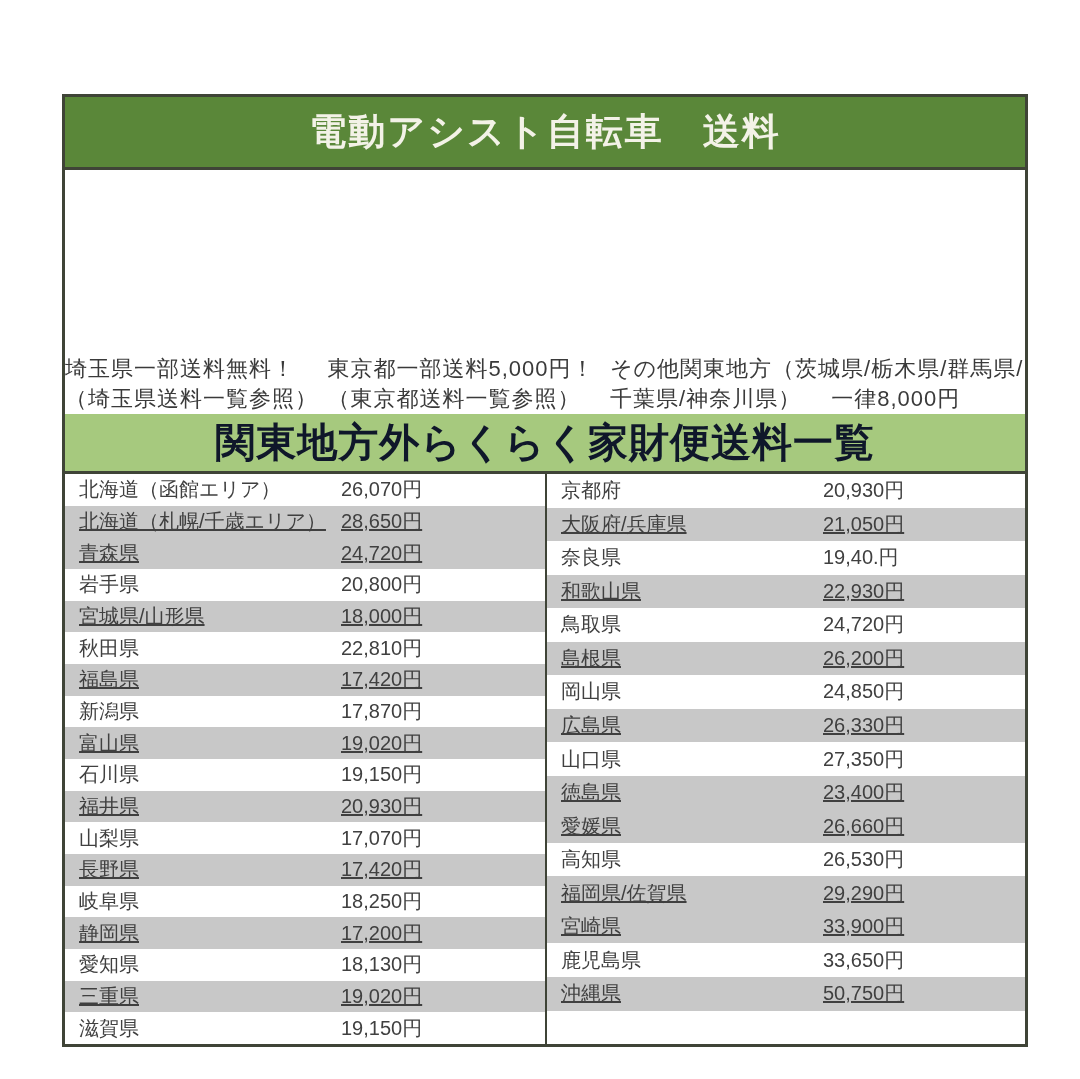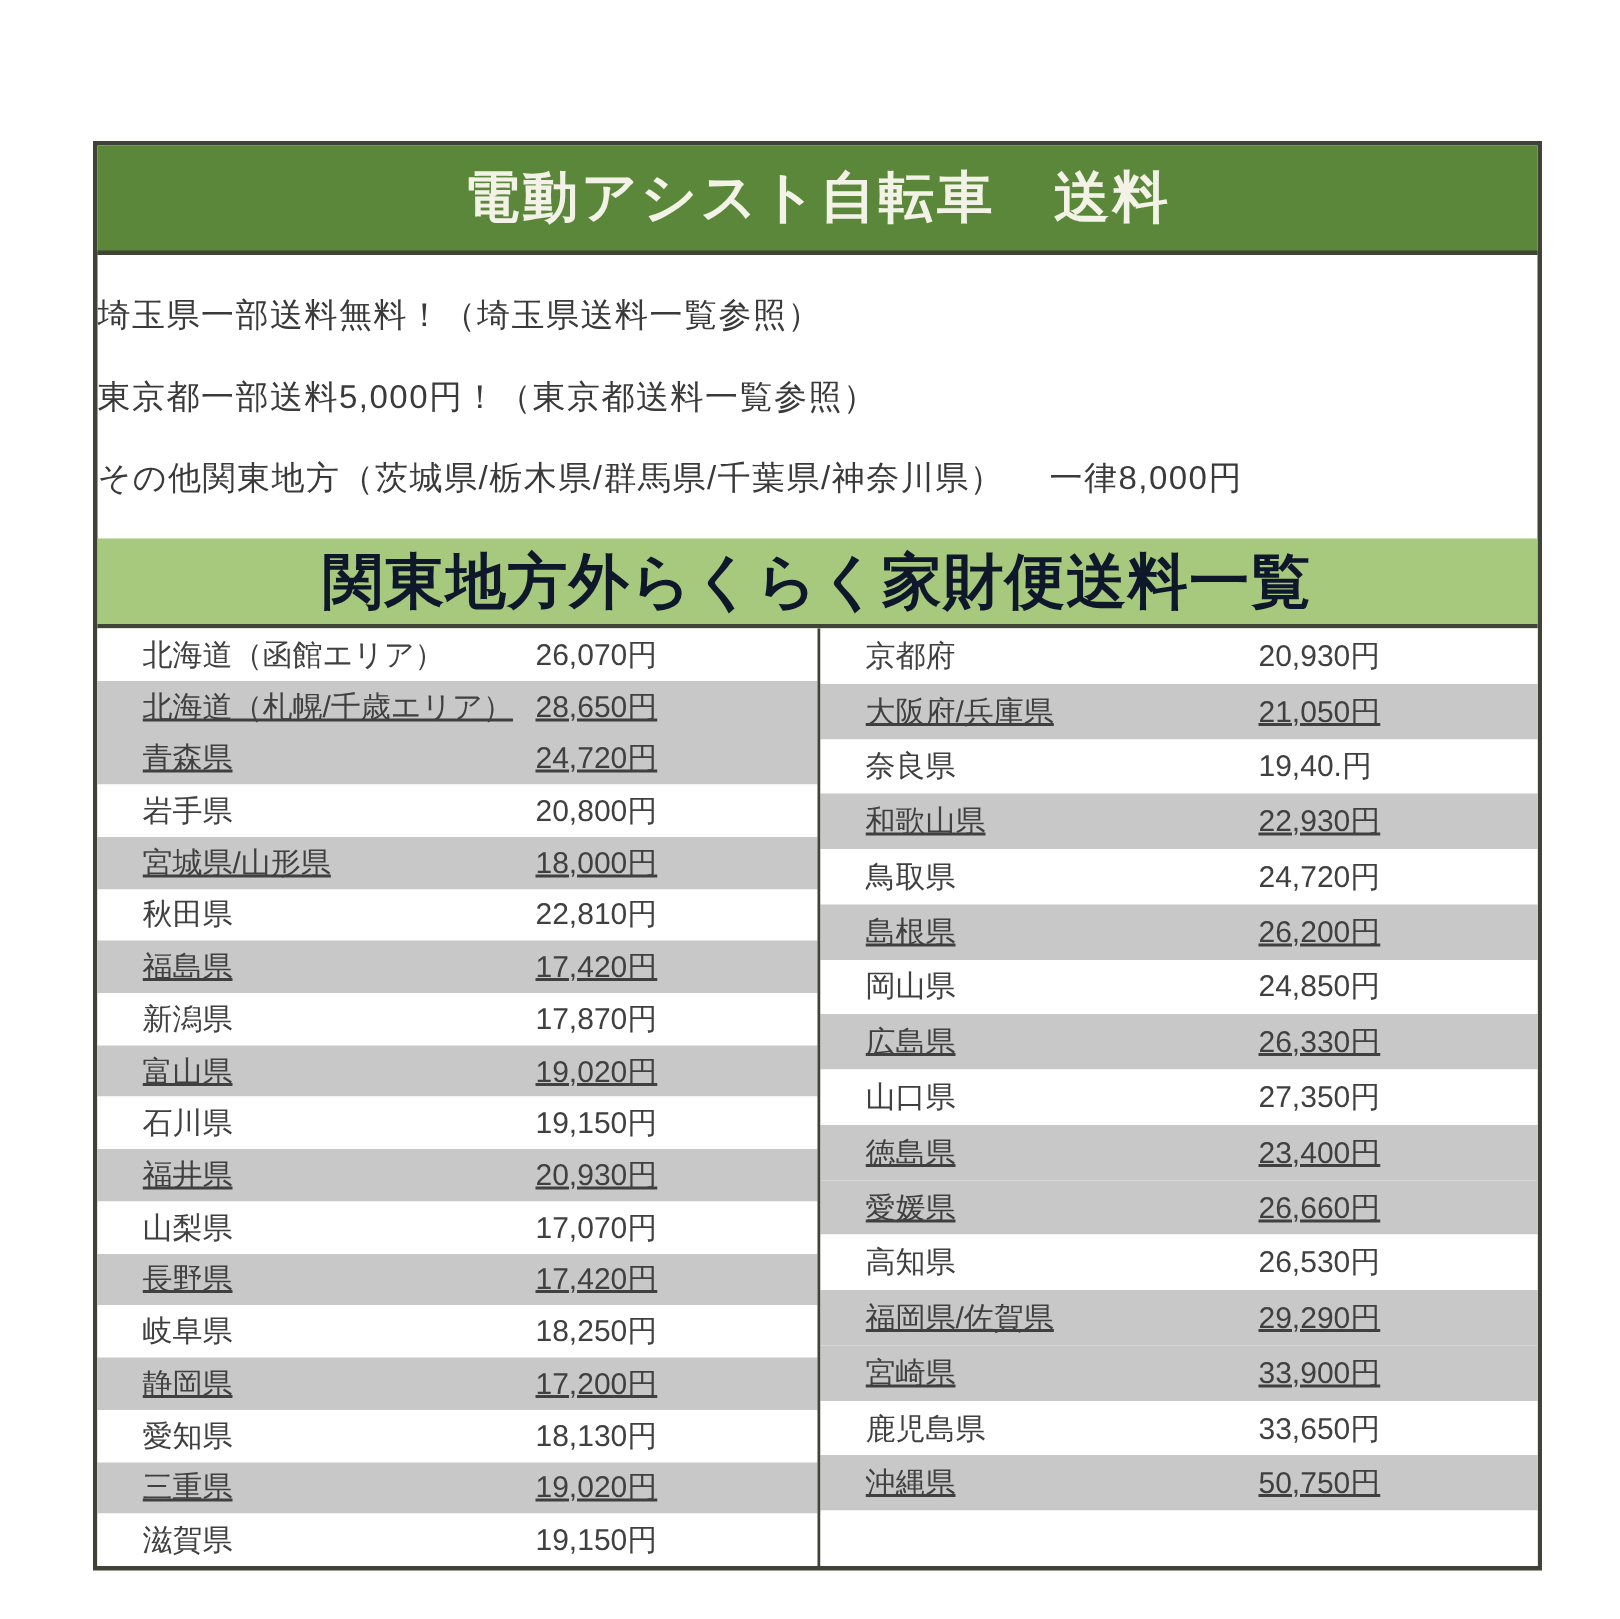--- a/index.html
+++ b/index.html
@@ -36,25 +36,25 @@
     display: flex;
     align-items: center;
     justify-content: center;
     color: #f3f2e7;
     font-size: 37px;
     font-weight: bold;
     letter-spacing: 2px;
   }
   .notes {
     flex: none;
-    height: 189px;
-    display: flex;
-    flex-direction: column;
+    height: 244px;
+    display: flex;
+    flex-direction: row;
     justify-content: space-evenly;
-    align-items: flex-start;
+    align-items: flex-end;
   }
   .note-line {
     font-size: 22px;
     color: #3a3a3a;
     letter-spacing: 1px;
   }
   .subheader {
     flex: none;
     height: 57px;
     background: #a6c97e;
@@ -79,21 +79,21 @@
     display: flex;
     flex-direction: column;
   }
   .half.right {
     border-left: 2px solid #3f4437;
   }
   .row {
     flex: 1;
     display: flex;
     align-items: center;
-    padding-left: 30px;
+    padding-left: 14px;
     font-size: 20px;
     color: #404040;
     background: #ffffff;
   }
   .row.alt {
     background: #c8c8c8;
     text-decoration: underline;
   }
   .pref {
     width: 262px;

